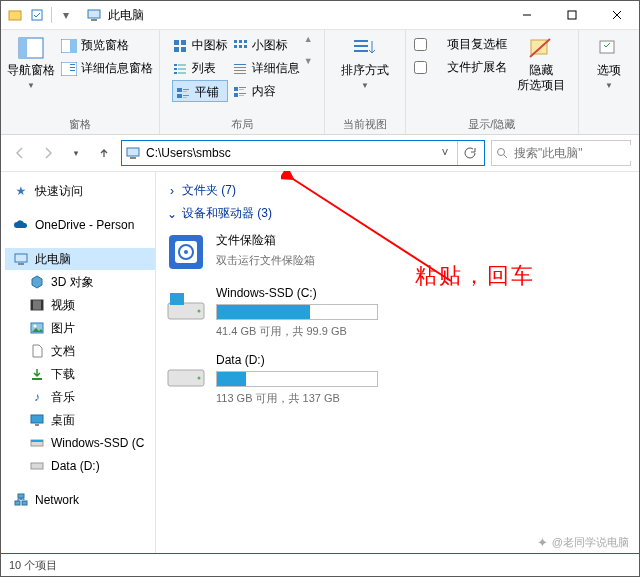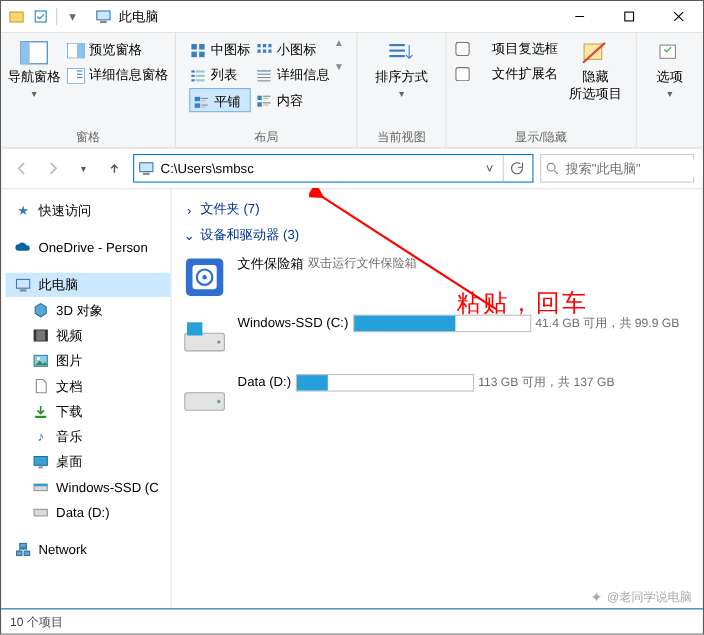--- a/index.html
+++ b/index.html
@@ -47,21 +47,21 @@
   .nav-item{display:flex;align-items:center;gap:6px;height:22px;padding-left:8px;white-space:nowrap;overflow:hidden}
   .nav-item.sel{background:#cce8ff}
   .nav-item.ind1{padding-left:24px}
   .nav-spacer{height:10px}
   .nav .ic{width:16px;height:16px;display:flex;align-items:center;justify-content:center;flex:0 0 16px}
   .content{flex:1;padding:8px 10px;overflow:hidden;position:relative}
   .sect{display:flex;align-items:center;gap:4px;color:#003399;margin:2px 0 6px 0}
   .sect .chev{width:12px;text-align:center}
   .drive{display:flex;align-items:flex-start;gap:10px;margin:10px 0 14px 0}
   .drive .dic{width:40px;height:40px;display:flex;align-items:center;justify-content:center}
-  .drive .info{display:flex;flex-direction:row;gap:4px}
+  .drive .info{display:flex;flex-direction:column;gap:4px}
   .drive .name{color:#000}
   .drive .sub{color:#6d6d6d;font-size:11px}
   .bar{width:160px;height:14px;border:1px solid #bfbfbf;background:#fff;position:relative}
   .bar .fill{position:absolute;left:0;top:0;bottom:0;background:#26a0da}
   
   .status{height:22px;border-top:1px solid #0369a1;display:flex;align-items:center;padding:0 8px;color:#444;font-size:11px}
   
   .anno-arrow{position:absolute;left:280px;top:170px;pointer-events:none}
   .anno-text{position:absolute;left:414px;top:260px;color:#ff0000;font-size:22px;font-weight:500;letter-spacing:2px}
   .watermark{position:absolute;right:10px;bottom:26px;color:#aaa;font-size:11px;display:flex;align-items:center;gap:4px}

